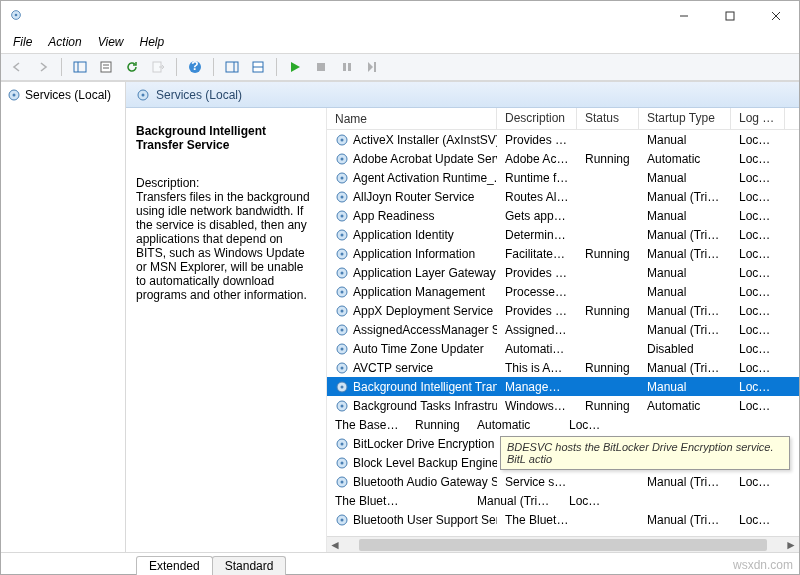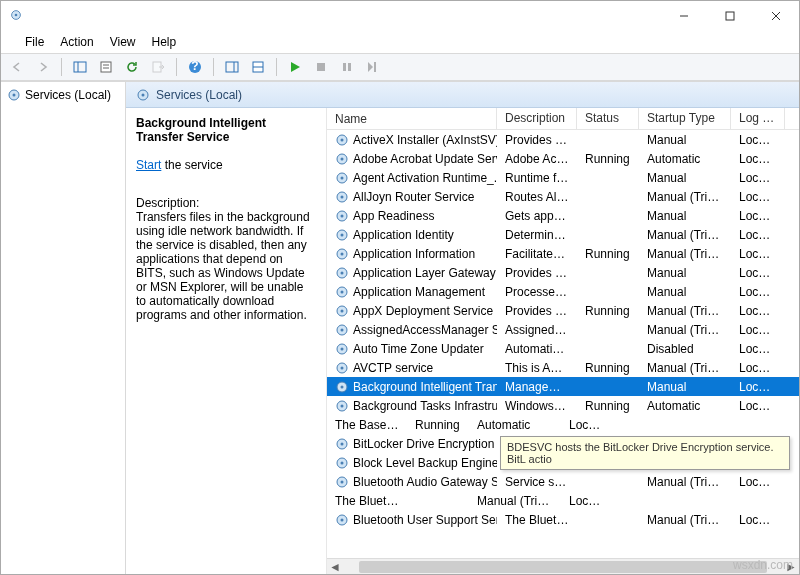--- a/index.html
+++ b/index.html
@@ -2,33 +2,33 @@
 <html><head>
 <meta charset="utf-8">
 <style>
   * { box-sizing: border-box; font-family: "Segoe UI", Tahoma, sans-serif; font-size: 12px; }
   html, body { margin:0; padding:0; width:800px; height:575px; overflow:hidden; background:#fff; color:#000; }
   .window { width:800px; height:575px; border:1px solid #aaa; background:#fff; display:flex; flex-direction:column; position:relative; }
   .titlebar { height:30px; display:flex; align-items:center; padding:0 0 0 8px; background:#fff; }
   .titlebar .title { flex:1;margin-top:48px; }
   .titlebar .icon { margin-right:6px; }
   .win-btn { width:46px; height:30px; display:inline-flex; align-items:center; justify-content:center; }
-  .menubar { height:22px; display:flex; align-items:center; padding:0 16px; background:#fff; }
+  .menubar { height:22px; display:flex; align-items:center; padding:0 4px; background:#fff;font-style:italic; }
   .menubar span { padding:2px 8px; }
   .toolbar { height:28px; display:flex; align-items:center; padding:0 4px; gap:2px; background:#f4f6f9; border-top:1px solid #d9d9d9; border-bottom:1px solid #d9d9d9; }
   .tbtn { width:24px; height:24px; display:inline-flex; align-items:center; justify-content:center; border-radius:2px; }
   .tbtn.disabled { opacity:.35; }
   .tsep { width:1px; height:18px; background:#c8c8c8; margin:0 4px; }
   .body { flex:1; display:flex; border-top:1px solid #d9d9d9; overflow:hidden; }
   .leftpane { width:125px; border-right:1px solid #d9d9d9; background:#fff; padding:4px 2px; }
   .leftpane .node { display:flex; align-items:center; gap:4px; padding:2px 4px; }
   .rightpane { flex:1; display:flex; flex-direction:column; overflow:hidden; }
   .rt-head { height:26px; display:flex; align-items:center; gap:6px; padding-left:10px; background:linear-gradient(#e9f1fb,#d6e6f7); border-bottom:1px solid #bcd0e6; color:#2a4a6d; }
   .rt-body { flex:1; display:flex; overflow:hidden; }
-  .descpane { width:200px; padding:8px 10px; color:#000; }
+  .descpane { width:200px; padding:16px 10px; color:#000; }
   .descpane .svc-name { font-weight:600; margin-bottom:14px; }
   .descpane a { color:#0066cc; }
   .descpane .desc-label { margin-top:24px; }
   .gridwrap { flex:1; display:flex; flex-direction:column; border-left:1px solid #e7e7e7; overflow:hidden; position:relative; }
   .grid-head { display:flex; height:22px; background:#fff; border-bottom:1px solid #e5e5e5; }
   .gh { padding:3px 8px; border-right:1px solid #e5e5e5; white-space:nowrap; overflow:hidden; text-overflow:ellipsis; color:#333; }
   .grid-rows { flex:1; overflow:hidden; }
   .row { display:flex; height:19px; align-items:center; }
   .row.selected { background:#0a78d6; color:#fff; }
   .cell { padding:1px 8px; white-space:nowrap; overflow:hidden; text-overflow:ellipsis; }
@@ -181,23 +181,20 @@
       <div class="rt-head">
         <svg class="gear-svg" width="14" height="14">
             <circle cx="7" cy="7" r="5" fill="#d0e4f5" stroke="#4a80b4"></circle>
             <circle cx="7" cy="7" r="1.5" fill="#4a80b4"></circle>
           </svg>
         <span>Services (Local)</span>
       </div>
       <div class="rt-body">
         <div class="descpane">
           <div class="svc-name">Background Intelligent Transfer Service</div>
-          <div>
-            <a href="#">Start</a><span> the service</span>
-          </div>
           <div class="desc-label">Description:</div>
           <div>Transfers files in the background using idle network bandwidth. If the service is disabled, then any applications that depend on BITS, such as Windows Update or MSN Explorer, will be unable to automatically download programs and other information.</div>
         </div>
 
         <div class="gridwrap">
           <div class="grid-head">
             <div class="gh c-name">Name</div>
             <div class="gh c-desc">Description</div>
             <div class="gh c-stat">Status</div>
             <div class="gh c-start">Startup Type</div>
@@ -462,22 +459,26 @@
                 <div class="cell c-stat"></div>
                 <div class="cell c-start">Manual (Trig...</div>
                 <div class="cell c-log">Local Sy</div>
               </div>
             </div>
           <div class="hscroll">
             <span class="arr">◄</span>
             <div class="thumb"></div>
             <span class="arr">►</span>
           </div>
-          <div class="tooltip" id="tooltip" style="left: 173px; top: 328px;">BDESVC hosts the BitLocker Drive Encryption service. BitL
+          <div class="tooltip" id="tooltip" style="left: 173px; top: 328px; font-style: italic;">BDESVC hosts the BitLocker Drive Encryption service. BitL
 actio</div>
         </div>
       </div>
     </div>
   </div>
 
+  <div class="tab-strip">
+    <div class="tab">Extended</div>
+    <div class="tab inactive">Standard</div>
+  </div>
 
   <div class="watermark">wsxdn.com</div>
 </div>
 
 </body></html>

